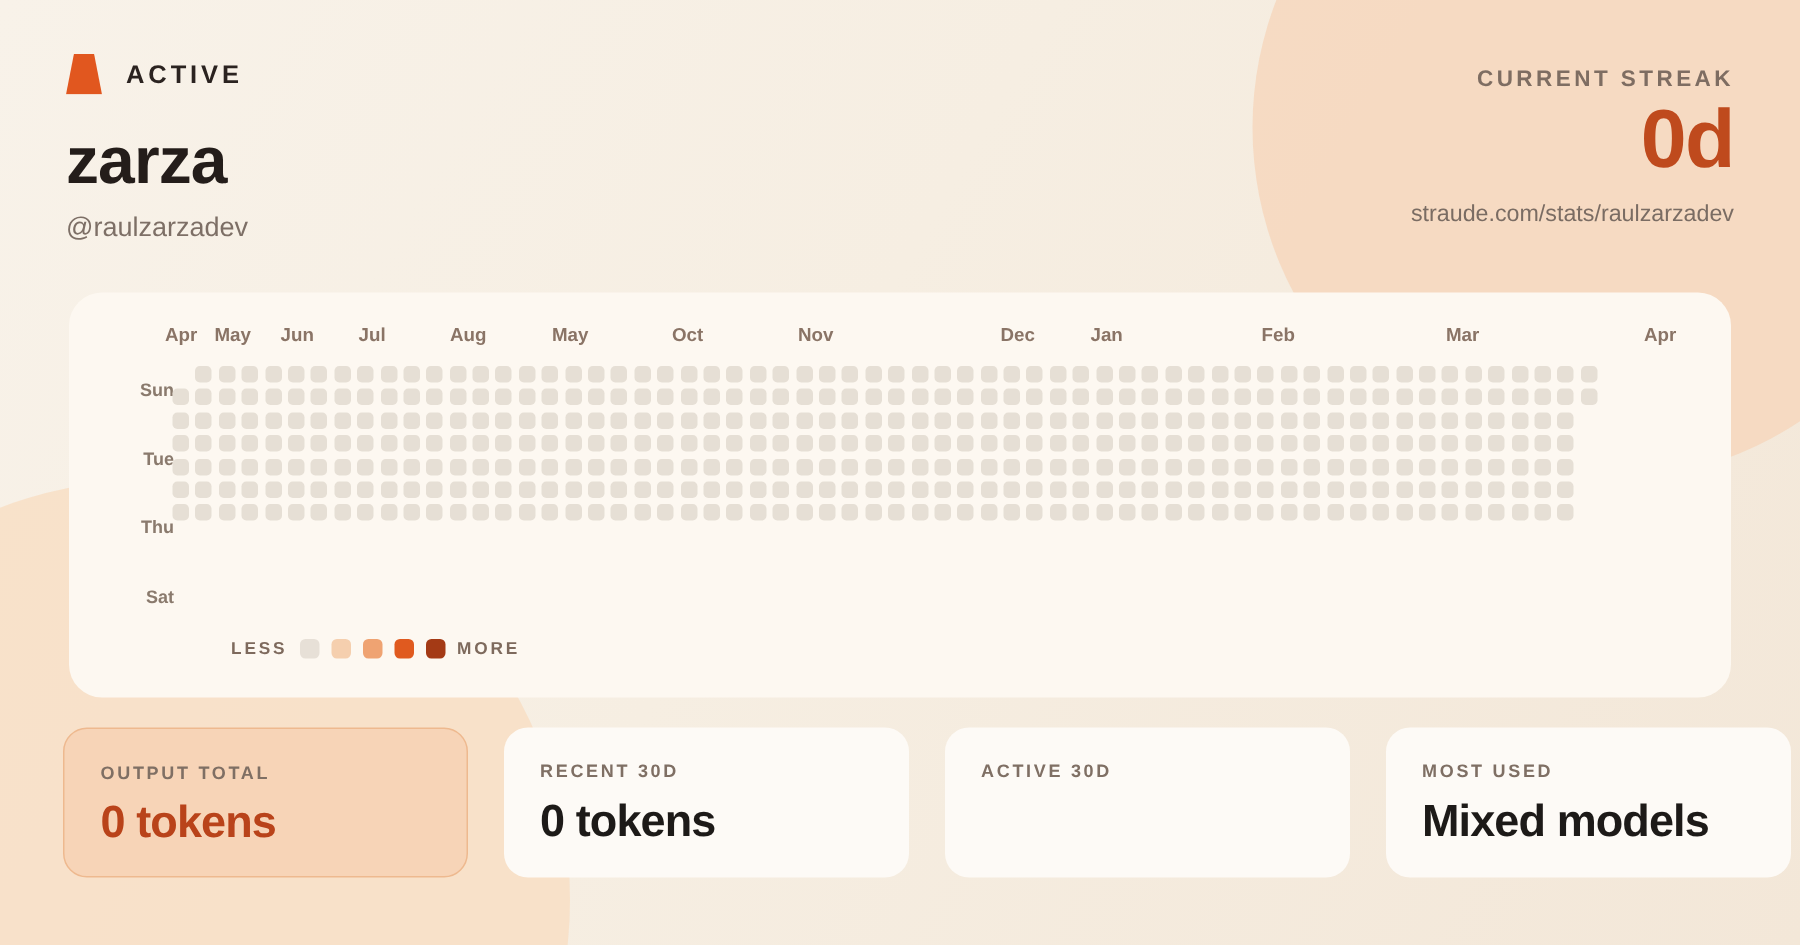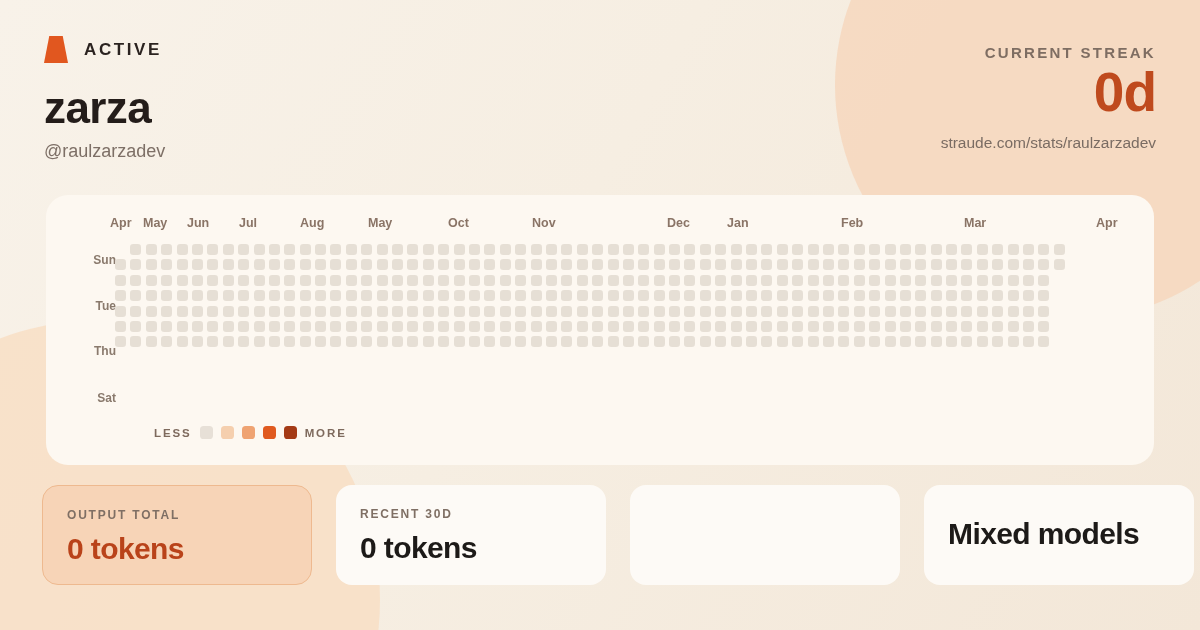--- a/index.html
+++ b/index.html
@@ -781,19 +781,21 @@
   <div class="cards" id="cards">
       <div class="card accent">
         <div class="card-label">OUTPUT TOTAL</div>
         <div class="card-value">0 tokens</div>
       </div>
       <div class="card">
         <div class="card-label">RECENT 30D</div>
         <div class="card-value">0 tokens</div>
       </div>
       <div class="card">
+        <div class="card-label">ACTIVE 30D</div>
       </div>
       <div class="card">
+        <div class="card-label">MOST USED</div>
         <div class="card-value">Mixed models</div>
       </div>
     </div>
 
 </div>
 
 </body></html>

